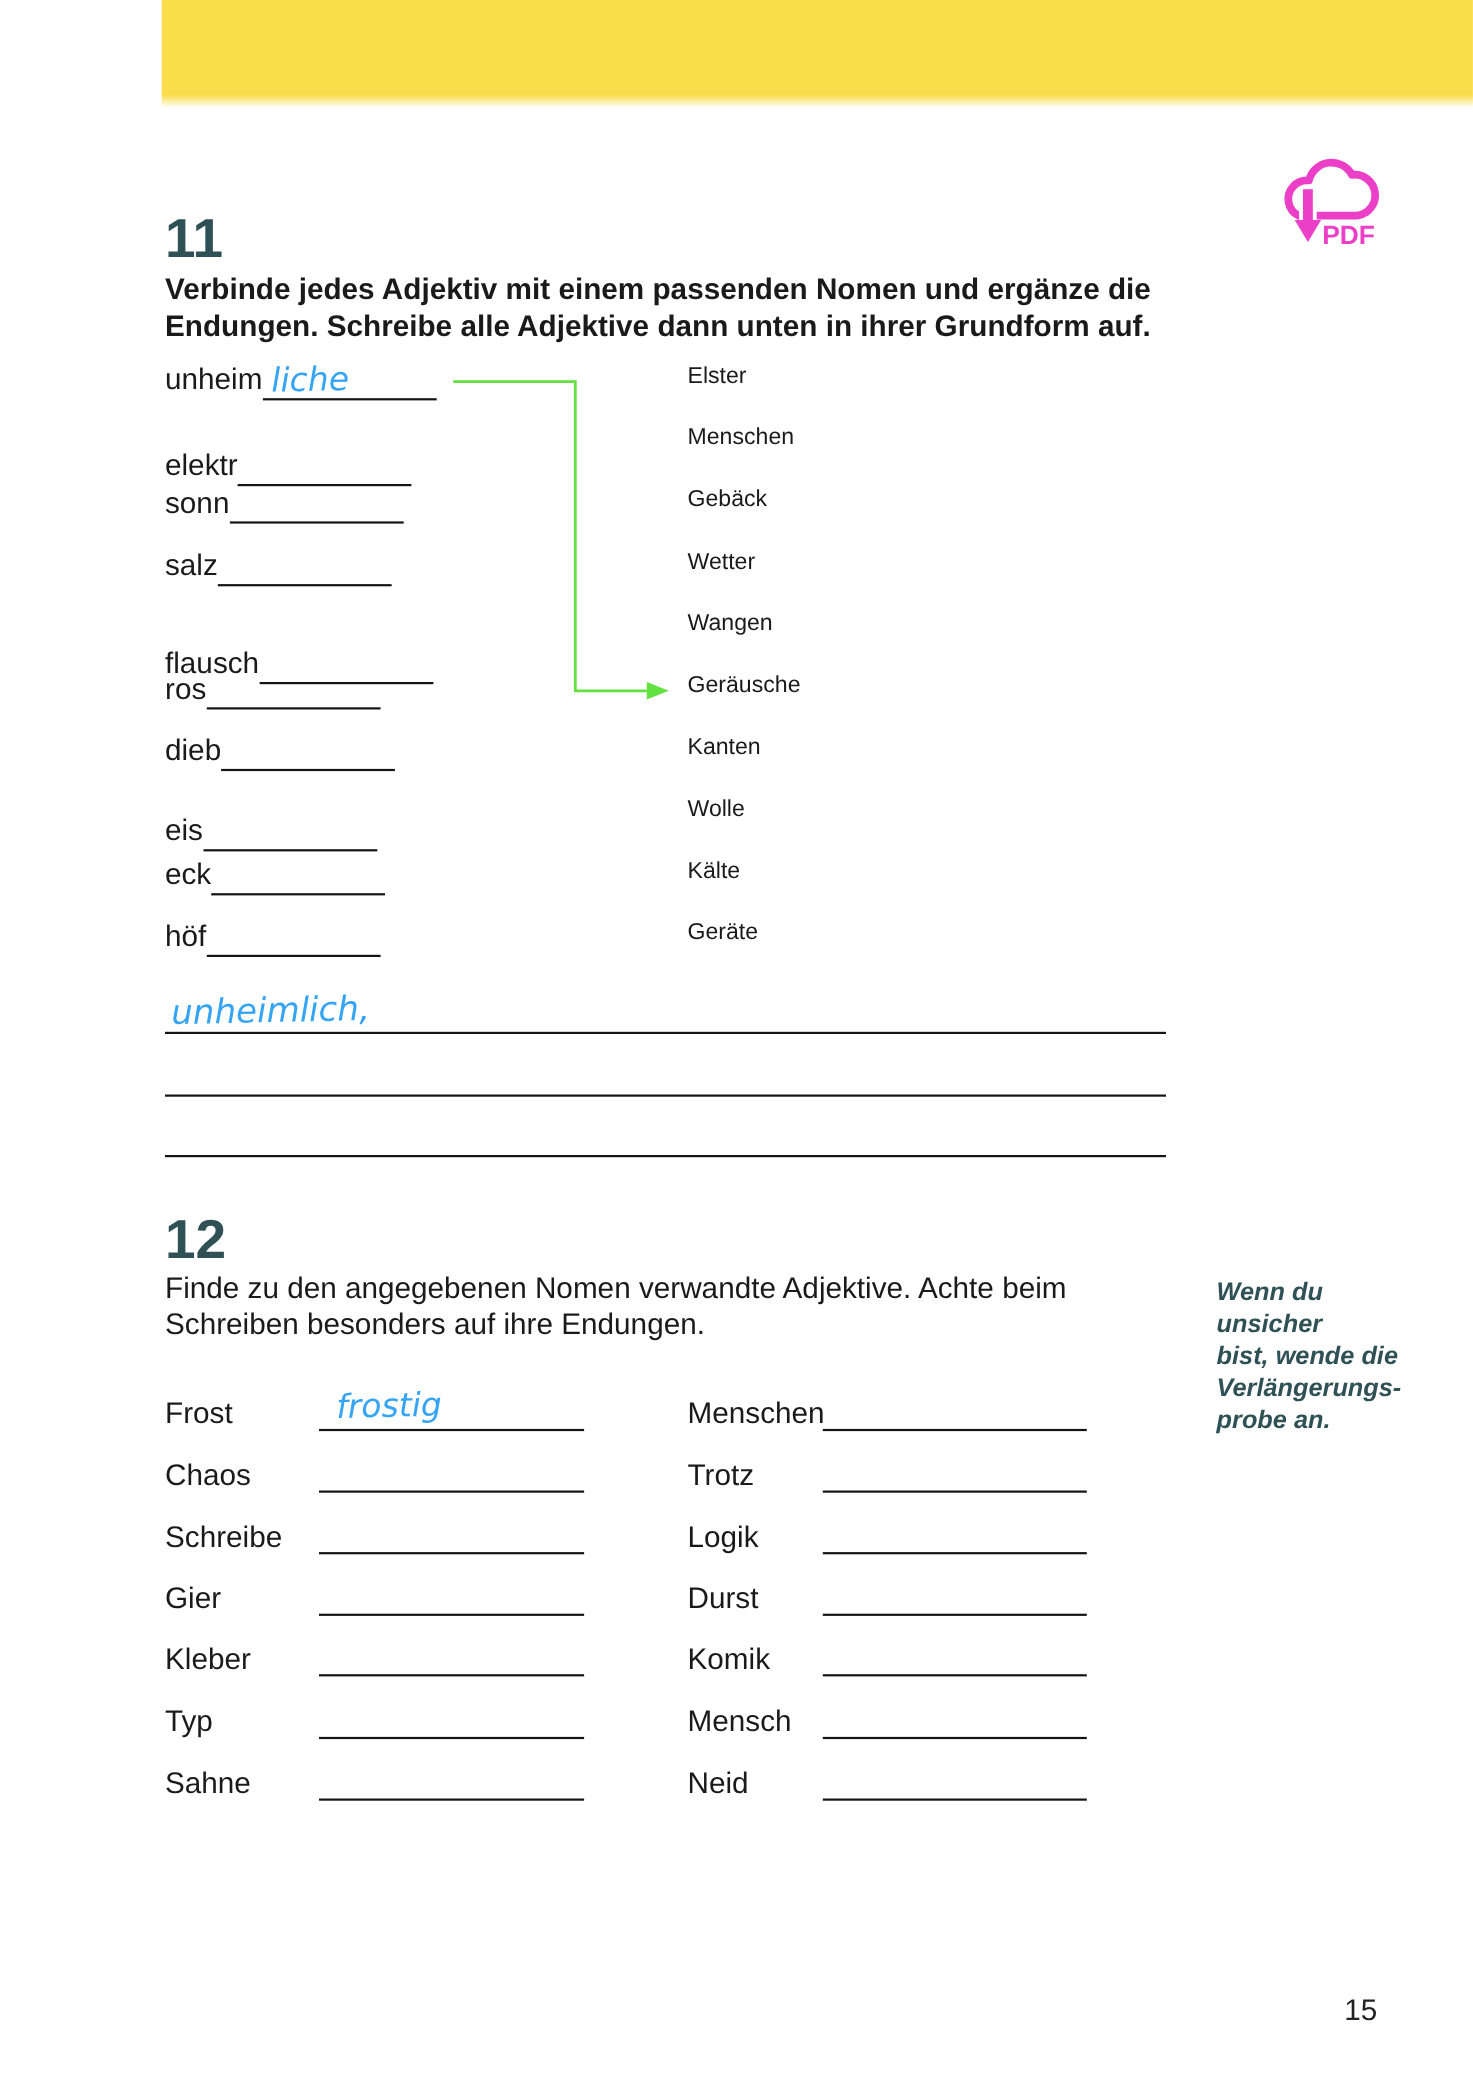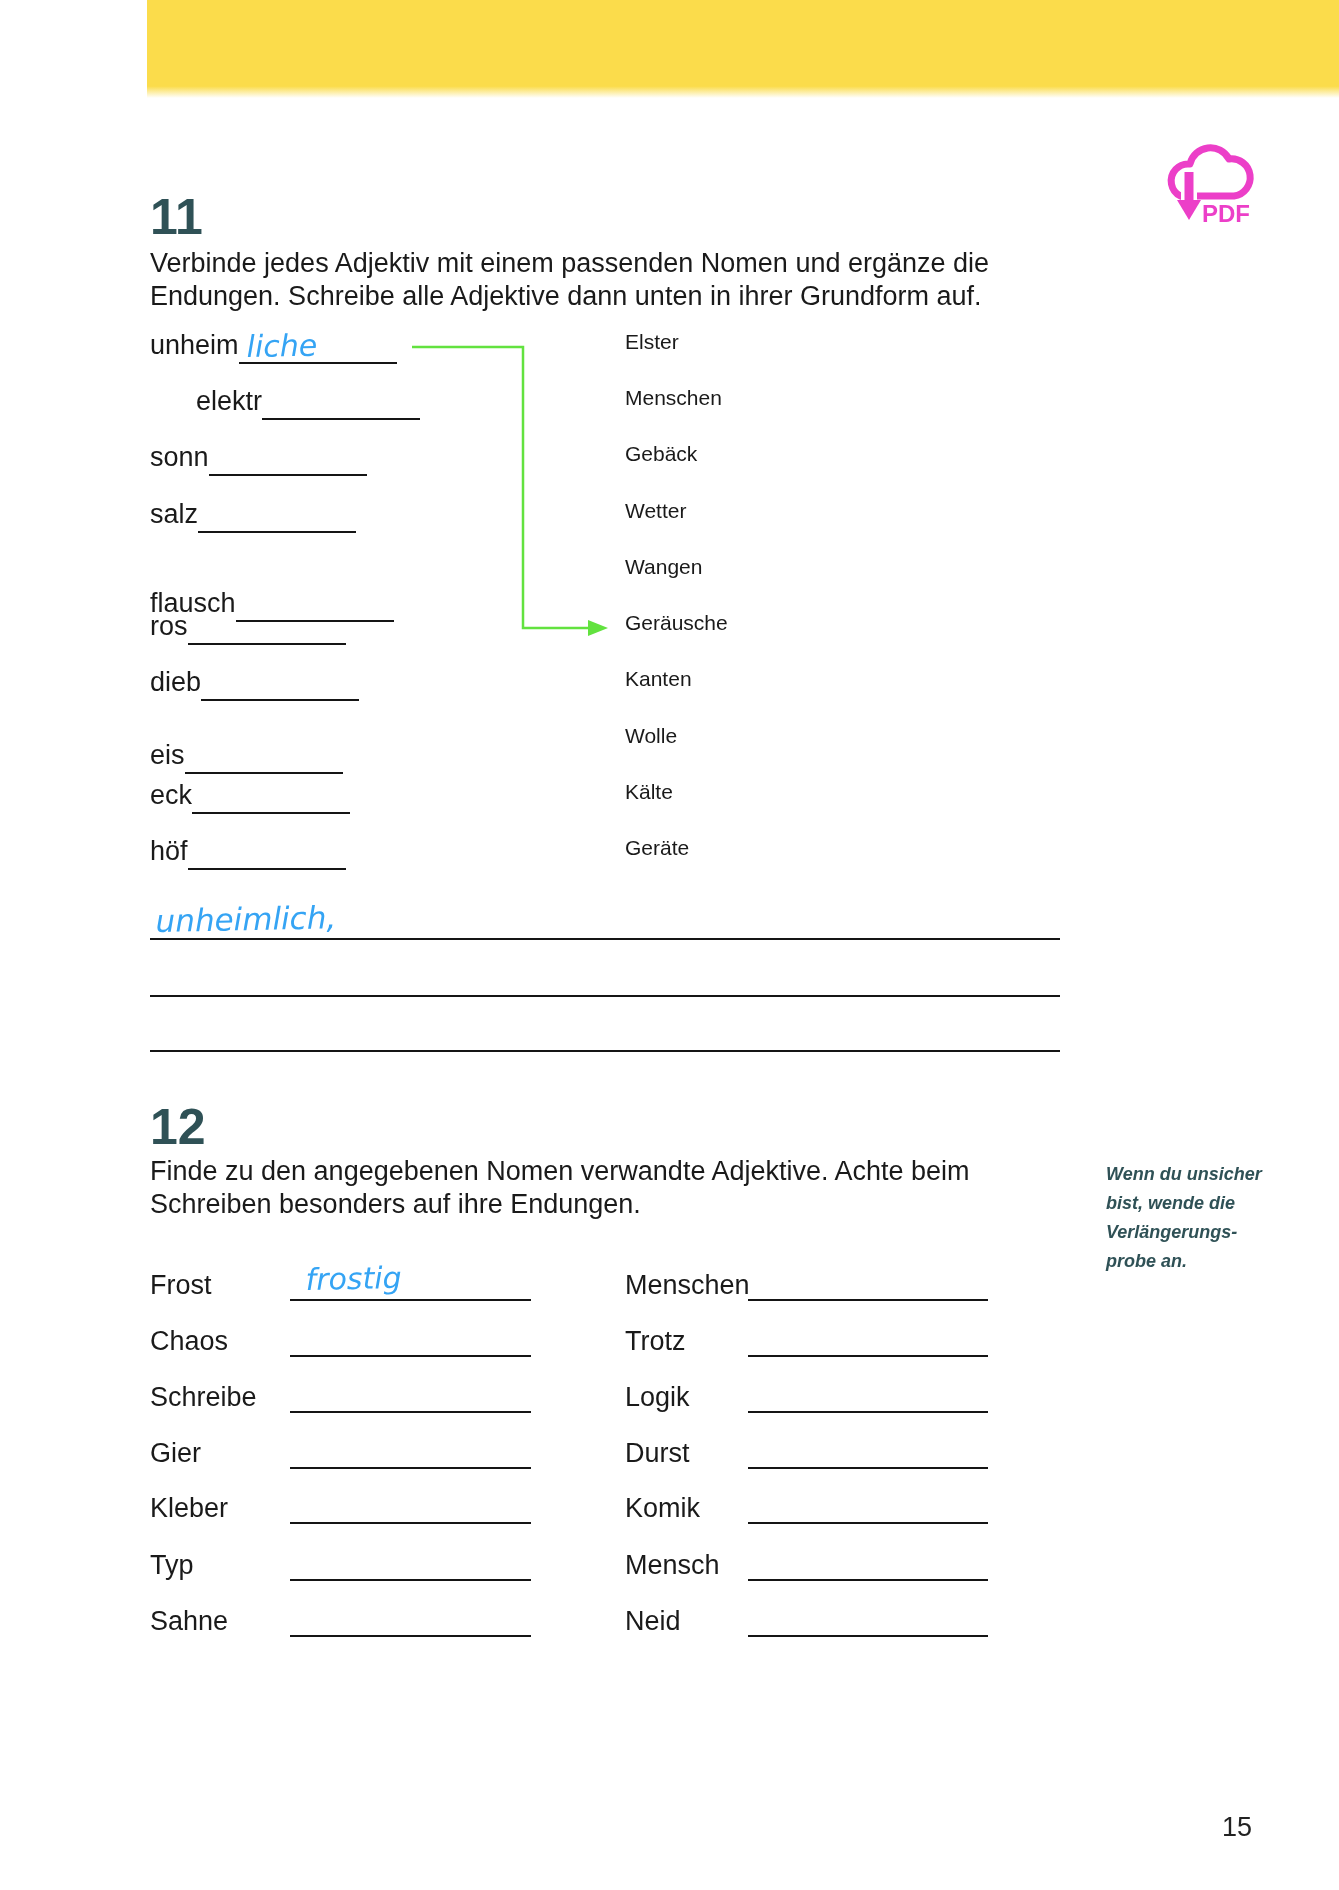--- a/index.html
+++ b/index.html
@@ -21,21 +21,21 @@
   .noun{position:absolute;left:625px;font-size:21px;white-space:nowrap;}
   .u-line{display:inline-block;width:158px;height:30px;border-bottom:2px solid #151515;
     vertical-align:-10px;position:relative;}
   .hand{font-family:"DejaVu Sans", sans-serif;font-style:italic;color:var(--blue);
     transform:rotate(-1.2deg);transform-origin:left bottom;display:inline-block;}
   .u-line .hand{position:absolute;left:8px;bottom:-2px;font-size:30px;}
   .w-line{position:absolute;left:150px;width:910px;height:0;border-bottom:2px solid #151515;}
   .free-hand{position:absolute;left:156px;font-size:31px;}
   .connector{position:absolute;left:398px;top:329px;width:235px;height:325px;}
   .margin-note{position:absolute;left:1106px;top:1160px;width:180px;
-    font-size:18px;line-height:29px;font-style:italic;color:var(--teal);font-weight:600;}
+    font-size:23px;line-height:29px;font-style:italic;color:var(--teal);font-weight:600;}
   .lbl{position:absolute;left:150px;font-size:27px;white-space:nowrap;}
   .lbl.r{left:625px;}
   .ans-line{position:absolute;height:34px;border-bottom:2px solid #151515;}
   .ans-line .hand{position:absolute;left:16px;bottom:2px;font-size:30px;}
   .page-num{position:absolute;left:1222px;top:1812px;font-size:27px;color:#222;}
   svg text{font-family:"Liberation Sans", sans-serif;}
 </style>
 </head>
 <body>
 
@@ -45,24 +45,24 @@
   <svg width="102" height="98" viewBox="0 0 102 98">
     <path d="M76 58 H38 a17 17 0 1 1 -6 -32 a21 21 0 0 1 39 -5 a15 15 0 1 1 5 37 z" fill="none" stroke="var(--magenta)" stroke-width="7" stroke-linejoin="round"></path>
     <path d="M31 34 L31 66" stroke="#ffffff" stroke-width="16"></path>
     <path d="M31 34 L31 66" stroke="var(--magenta)" stroke-width="9"></path>
     <path d="M19 62 L43 62 L31 82 Z" fill="var(--magenta)"></path>
     <text x="44" y="84" font-size="24" font-weight="bold" fill="var(--magenta)">PDF</text>
   </svg>
 </div>
 
 <div class="ex-num" style="top:192px;">11</div>
-<div class="instr" style="top:247px;">Verbinde jedes Adjektiv mit einem passenden Nomen und ergänze die Endungen. Schreibe alle Adjektive dann unten in ihrer Grundform auf.</div>
+<div class="instr" style="top:247px;font-weight:bold;">Verbinde jedes Adjektiv mit einem passenden Nomen und ergänze die Endungen. Schreibe alle Adjektive dann unten in ihrer Grundform auf.</div>
 
 <div class="row" style="top:330px;"><span>unheim</span><span class="u-line"><span class="hand">liche</span></span></div>
-<div class="row" style="top:386px;margin-left:46px;"><span>elektr</span><span class="u-line"><span class="hand"></span></span></div>
+<div class="row" style="top:408px;"><span>elektr</span><span class="u-line"><span class="hand"></span></span></div>
 <div class="row" style="top:442px;"><span>sonn</span><span class="u-line"><span class="hand"></span></span></div>
 <div class="row" style="top:499px;"><span>salz</span><span class="u-line"><span class="hand"></span></span></div>
 <div class="row" style="top:588px;"><span>flausch</span><span class="u-line"><span class="hand"></span></span></div>
 <div class="row" style="top:611px;"><span>ros</span><span class="u-line"><span class="hand"></span></span></div>
 <div class="row" style="top:667px;"><span>dieb</span><span class="u-line"><span class="hand"></span></span></div>
 <div class="row" style="top:740px;"><span>eis</span><span class="u-line"><span class="hand"></span></span></div>
 <div class="row" style="top:780px;"><span>eck</span><span class="u-line"><span class="hand"></span></span></div>
 <div class="row" style="top:836px;"><span>höf</span><span class="u-line"><span class="hand"></span></span></div>
 
 <div class="noun" style="top:330px;">Elster</div>

